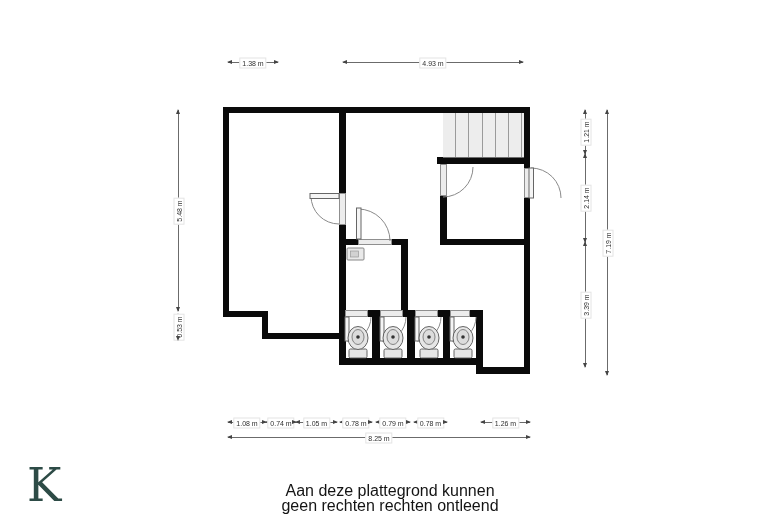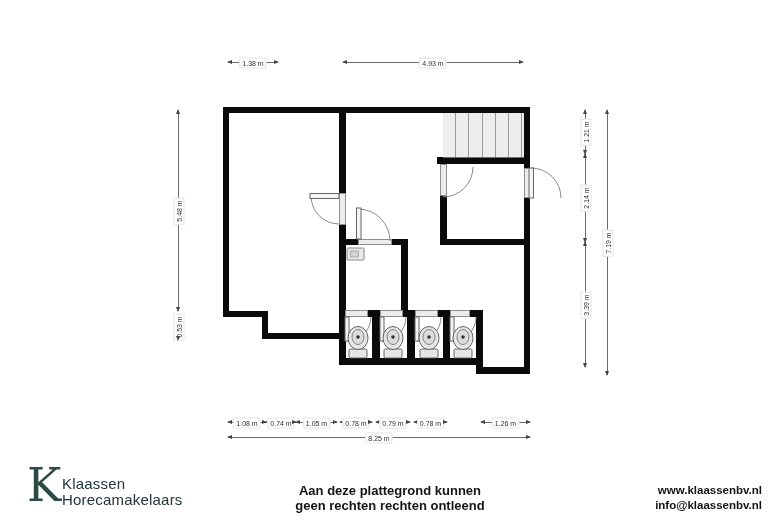--- a/index.html
+++ b/index.html
@@ -32,21 +32,21 @@
   .dlab{position:absolute;left:50%;top:50%;transform:translate(-50%,-50%);
         background:#fff;border:1px solid #e4e4e4;padding:0 2px;
         font-size:7px;line-height:9px;color:#2f2f2f;white-space:nowrap;}
   .dimv .dlab{transform:translate(-50%,-50%) rotate(-90deg);}
   
   .logo-mark{position:absolute;left:27px;top:462px;font-family:"DejaVu Serif","Liberation Serif",serif;
              font-size:46px;line-height:46px;font-weight:500;color:#2d4b46;}
   .logo-text{position:absolute;left:62px;top:476px;font-size:15px;line-height:15.5px;
              color:#24353a;letter-spacing:.2px;}
   .disclaimer{position:absolute;left:250px;top:483px;width:280px;text-align:center;
-              font-size:13px;font-weight:bold;line-height:15px;color:#141414;}
+              font-size:16px;font-weight:normal;line-height:15px;color:#141414;}
   .contact{position:absolute;right:18px;top:483px;text-align:right;
            font-size:11.5px;font-weight:bold;line-height:15px;color:#141414;}
 </style>
 </head>
 <body>
 
 <div class="canvas">
 
 
   <div>
@@ -204,28 +204,20 @@
       <span class="dlab">0.78 m</span>
     </div>
   <div class="dimh" style="left:481px;top:422px;width:49px;">
       <span class="dlab">1.26 m</span>
     </div>
   <div class="dimh" style="left:228px;top:437px;width:302px;">
       <span class="dlab">8.25 m</span>
     </div>
 
   <div class="logo-mark">K</div>
-  <div class="logo-text">
-    <div>Klaassen</div>
-    <div>Horecamakelaars</div>
-  </div>
 
   <div class="disclaimer">
     <div>Aan deze plattegrond kunnen</div>
     <div>geen rechten rechten ontleend</div>
   </div>
 
-  <div class="contact">
-    <div>www.klaassenbv.nl</div>
-    <div>info@klaassenbv.nl</div>
-  </div>
 
 </div>
 
 </body></html>

